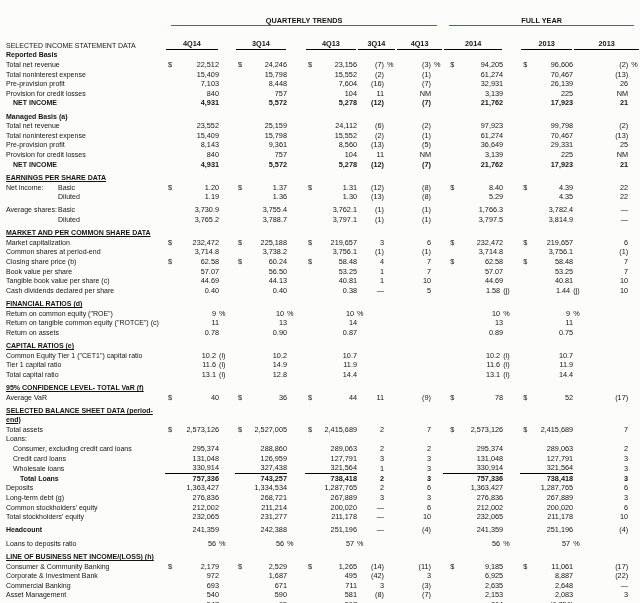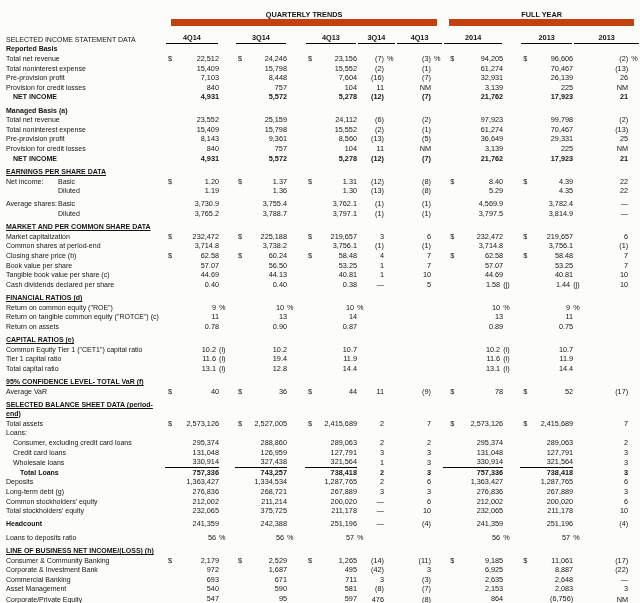--- a/index.html
+++ b/index.html
@@ -37,21 +37,21 @@
   tr.ul td:nth-child(2),tr.ul td:nth-child(3),tr.ul td:nth-child(5),tr.ul td:nth-child(6),
   tr.ul td:nth-child(8),tr.ul td:nth-child(9),tr.ul td:nth-child(14),tr.ul td:nth-child(15),
   tr.ul td:nth-child(17),tr.ul td:nth-child(18){border-bottom:1px solid #000;}
   tr.dul td:nth-child(2),tr.dul td:nth-child(3),tr.dul td:nth-child(5),tr.dul td:nth-child(6),
   tr.dul td:nth-child(8),tr.dul td:nth-child(9),tr.dul td:nth-child(14),tr.dul td:nth-child(15),
   tr.dul td:nth-child(17),tr.dul td:nth-child(18){border-bottom:3px double #000;}
   
   .mark{display:inline-block;width:0;padding-left:3px;white-space:nowrap;}
   
   .fin thead th{vertical-align:bottom;}
-  .hgroup{display:block;text-align:center;font-weight:bold;border-bottom:7px solid #c2410c;margin:6px 6px;padding-bottom:0.5px;}
+  .hgroup{display:block;text-align:center;font-weight:bold;border-bottom:1px solid #c2410c;margin:12px 6px;padding-bottom:0.5px;}
   .hsub{display:block;text-align:center;font-weight:bold;border-bottom:1px solid #000;margin:0 3px;padding-bottom:0.5px;}
   .hcol{display:block;text-align:center;font-weight:bold;border-bottom:1px solid #000;margin:0 1px;padding-bottom:0.5px;}
   .fin thead tr th{padding-top:1.5px;}
 </style>
 </head>
 <body>
 
 <div class="sheet">
   <table class="fin">
     <colgroup>
@@ -458,21 +458,21 @@
           <td></td>
           <td>3,755.4</td>
           <td></td>
           <td></td>
           <td>3,762.1</td>
           <td>(1)</td>
           <td></td>
           <td>(1)</td>
           <td></td>
           <td></td>
-          <td>4,569.9</td>
+          <td>1,766.3</td>
           <td></td>
           <td></td>
           <td>3,782.4</td>
           <td>—</td>
           <td></td>
         </tr>
         <tr>
           <td class="lbl">
             <span class="l2">Diluted</span>
           </td>
@@ -781,21 +781,21 @@
           <td>10.7</td>
           <td></td>
           <td></td>
         </tr>
         <tr>
           <td class="lbl">Tier 1 capital ratio</td>
           <td></td>
           <td>11.6<span class="mark">(i)</span></td>
           <td></td>
           <td></td>
-          <td>19.4</td>
+          <td>14.9</td>
           <td></td>
           <td></td>
           <td>11.9</td>
           <td></td>
           <td></td>
           <td></td>
           <td></td>
           <td></td>
           <td>11.6<span class="mark">(i)</span></td>
           <td></td>
@@ -1089,21 +1089,21 @@
           <td>200,020</td>
           <td>6</td>
           <td></td>
         </tr>
         <tr>
           <td class="lbl">Total stockholders' equity</td>
           <td></td>
           <td>232,065</td>
           <td></td>
           <td></td>
-          <td>375,725</td>
+          <td>231,277</td>
           <td></td>
           <td></td>
           <td>211,178</td>
           <td>—</td>
           <td></td>
           <td>10</td>
           <td></td>
           <td></td>
           <td>232,065</td>
           <td></td>

